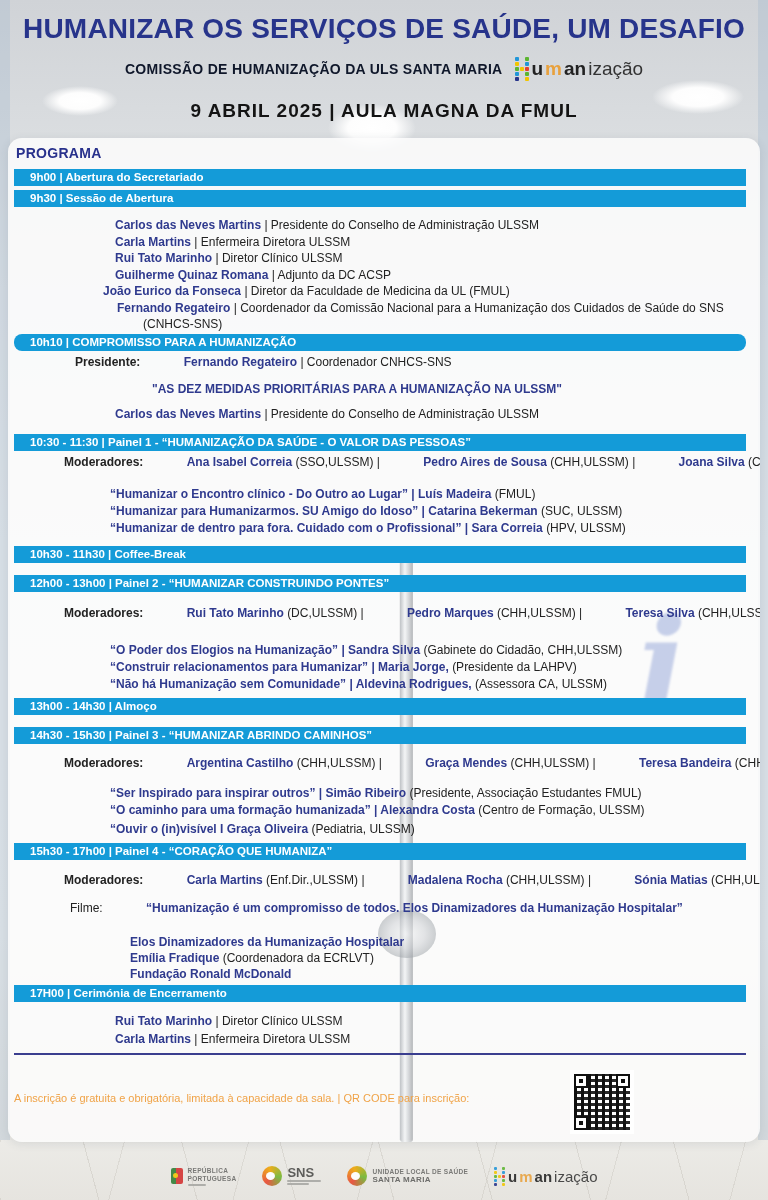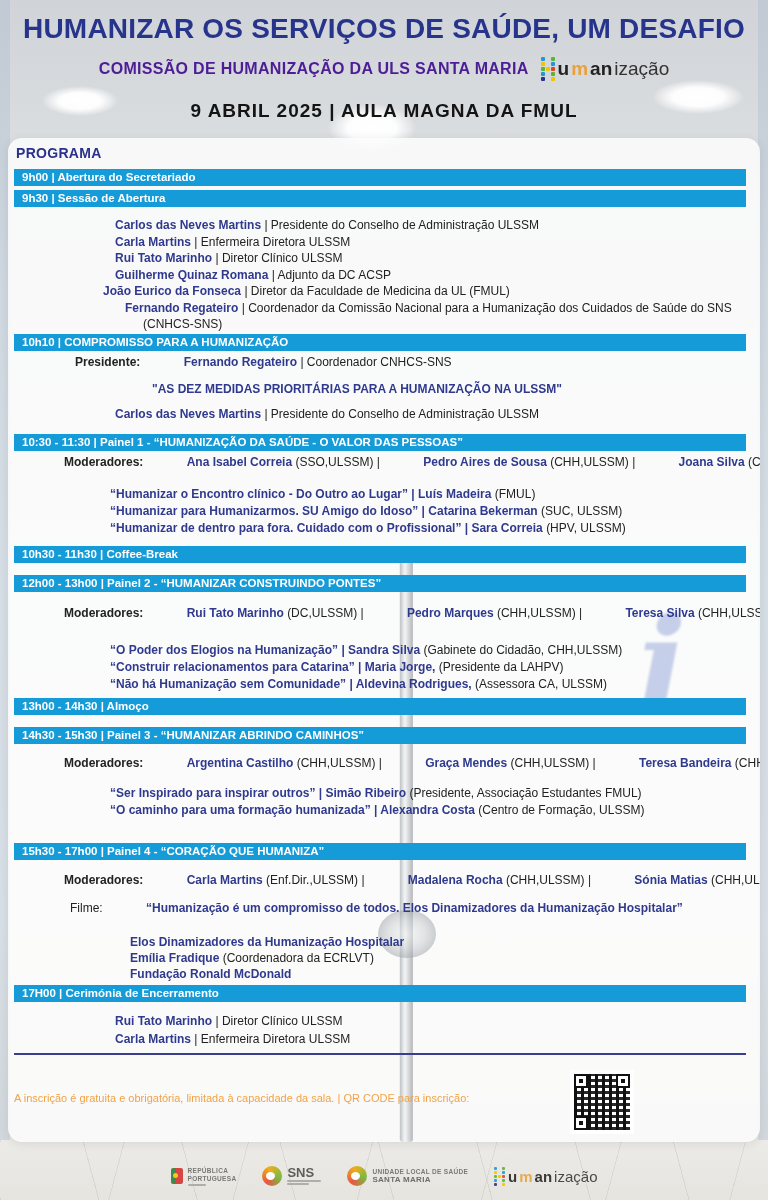--- a/index.html
+++ b/index.html
@@ -19,21 +19,21 @@
     background:radial-gradient(closest-side,#f2f3f4,#c9ccd0 60%,#9aa0a5);}
   .floor{position:absolute;left:0;right:0;bottom:0;height:60px;
     background:
       repeating-linear-gradient(75deg,rgba(170,165,155,.25) 0 1px,transparent 1px 95px),
       repeating-linear-gradient(105deg,rgba(170,165,155,.22) 0 1px,transparent 1px 120px),
       linear-gradient(#ecebe7,#e6e4df);}
   
   .title{position:absolute;top:13px;left:0;right:0;text-align:center;
     font-size:28px;font-weight:bold;letter-spacing:.2px;color:#27348b;white-space:nowrap;}
   .subrow{position:absolute;top:57px;left:0;right:0;display:flex;justify-content:center;align-items:center;gap:12px;}
-  .subtitle{font-size:16px;font-weight:bold;color:#4c1d95;letter-spacing:.3px;}
+  .subtitle{font-size:14px;font-weight:bold;color:#0f172a;letter-spacing:.3px;}
   .dateline{position:absolute;top:100px;left:0;right:0;text-align:center;
     font-size:19px;font-weight:bold;color:#141414;letter-spacing:1px;}
   
   .hlogo{display:inline-flex;align-items:center;gap:2px;}
   .hgrid{display:grid;grid-template-columns:repeat(3,4px);grid-auto-rows:4px;gap:1px;margin-right:1px;}
   .hsq{width:4px;height:4px;border-radius:1px;}
   .c-b{background:#2196d8}.c-g{background:#5cb531}.c-y{background:#f2c500}.c-r{background:#e2402f}.c-n{background:#27348b}.c-t{background:transparent}
   .hu{font-size:19px;font-weight:bold;color:#222;}
   .hm{font-size:19px;font-weight:bold;color:#e8a13d;}
   .hrest{font-size:19px;color:#333;font-weight:normal;}
@@ -43,21 +43,21 @@
   
   #panel{position:absolute;left:8px;top:138px;width:752px;height:1004px;
     background:rgba(251,251,252,.87);border-radius:14px;overflow:hidden;
     box-shadow:0 2px 10px rgba(60,70,90,.12);}
   .pane-deco{position:absolute;pointer-events:none;}
   .info-i{font-family:"DejaVu Serif",serif;font-style:italic;font-weight:bold;
     font-size:128px;color:#4f6cc0;opacity:.30;filter:blur(1px);line-height:1;}
   .prog-label{position:absolute;left:8px;top:7px;font-size:14px;font-weight:bold;color:#28318c;letter-spacing:.3px;}
   .bar{position:absolute;left:6px;width:732px;height:17px;background:#149bd8;
     color:#ffffff;font-weight:bold;font-size:11.5px;line-height:17px;
-    padding-left:8px;box-sizing:border-box;white-space:nowrap;}
+    padding-left:16px;box-sizing:border-box;white-space:nowrap;}
   .ln{position:absolute;font-size:12px;line-height:15px;white-space:nowrap;}
   .sg-nb{color:#2f3a8e;font-weight:bold;margin-left:40px;}
   .sg-k{color:#222222;font-weight:normal;}
   .sg-kb{color:#222222;font-weight:bold;}
   .divider{position:absolute;left:6px;width:732px;height:2px;background:#3a3e8f;}
   .note{position:absolute;left:6px;font-size:11px;color:#f0a347;white-space:nowrap;}
   
   .qr{position:absolute;width:64px;height:64px;background:#ffffff;box-sizing:border-box;padding:4px;}
   .qr-inner{position:relative;width:100%;height:100%;
     background:
@@ -129,48 +129,49 @@
   <div class="prog-label">PROGRAMA</div>
 
   <div class="bar" style="top:31px;">9h00  | Abertura do Secretariado</div>
   <div class="bar" style="top:52px;">9h30  | Sessão de Abertura</div>
 
   <div class="ln" style="left:67px;top:80px;"><span class="sg-nb">Carlos das Neves Martins </span><span class="sg-k">| Presidente do Conselho de Administração ULSSM</span></div>
   <div class="ln" style="left:67px;top:97px;"><span class="sg-nb">Carla Martins </span><span class="sg-k">| Enfermeira Diretora ULSSM</span></div>
   <div class="ln" style="left:67px;top:113px;"><span class="sg-nb">Rui Tato Marinho </span><span class="sg-k">| Diretor Clínico ULSSM</span></div>
   <div class="ln" style="left:67px;top:130px;"><span class="sg-nb">Guilherme Quinaz Romana </span><span class="sg-k">| Adjunto da DC ACSP</span></div>
   <div class="ln" style="left:55px;top:146px;"><span class="sg-nb">João Eurico da Fonseca </span><span class="sg-k">| Diretor da Faculdade de Medicina da UL (FMUL)</span></div>
-  <div class="ln" style="left:77px;top:163px;"><span class="sg-nb">Fernando Regateiro </span><span class="sg-k">| Coordenador da Comissão Nacional para a Humanização dos Cuidados de Saúde do SNS</span></div>
+  <div class="ln" style="left:69px;top:163px;"><span class="sg-nb">Fernando Regateiro </span><span class="sg-k">| Coordenador da Comissão Nacional para a Humanização dos Cuidados de Saúde do SNS</span></div>
   <div class="ln" style="left:135px;top:179px;"><span class="sg-k">(CNHCS-SNS)</span></div>
 
-  <div class="bar" style="top:196px;">10h10 | COMPROMISSO PARA A HUMANIZAÇÃO</div>
+  <div class="bar" style="top:196px;border-radius:8px;">10h10 | COMPROMISSO PARA A HUMANIZAÇÃO</div>
   <div class="ln" style="left:67px;top:217px;"><span class="sg-kb">Presidente: </span><span class="sg-nb">Fernando Regateiro </span><span class="sg-k">| Coordenador CNHCS-SNS</span></div>
   <div class="ln" style="left:104px;top:244px;"><span class="sg-nb">"AS DEZ MEDIDAS PRIORITÁRIAS PARA A HUMANIZAÇÃO NA ULSSM"</span></div>
   <div class="ln" style="left:67px;top:269px;"><span class="sg-nb">Carlos das Neves Martins </span><span class="sg-k">| Presidente do Conselho de Administração ULSSM</span></div>
 
   <div class="bar" style="top:296px;">10:30 - 11:30 | Painel 1 - “HUMANIZAÇÃO DA SAÚDE - O VALOR DAS PESSOAS”</div>
   <div class="ln" style="left:56px;top:317px;"><span class="sg-kb">Moderadores: </span><span class="sg-nb">Ana Isabel Correia </span><span class="sg-k">(SSO,ULSSM) | </span><span class="sg-nb">Pedro Aires de Sousa </span><span class="sg-k">(CHH,ULSSM) | </span><span class="sg-nb">Joana Silva </span><span class="sg-k">(CHH,ULSSM)</span></div>
   <div class="ln" style="left:62px;top:349px;"><span class="sg-nb">“Humanizar o Encontro clínico - Do Outro ao Lugar”  | Luís Madeira </span><span class="sg-k">(FMUL)</span></div>
   <div class="ln" style="left:62px;top:366px;"><span class="sg-nb">“Humanizar para Humanizarmos. SU Amigo do Idoso” | Catarina Bekerman </span><span class="sg-k"> (SUC, ULSSM)</span></div>
   <div class="ln" style="left:62px;top:383px;"><span class="sg-nb">“Humanizar de dentro para fora. Cuidado com o Profissional” | Sara Correia </span><span class="sg-k">(HPV, ULSSM)</span></div>
 
   <div class="bar" style="top:408px;">10h30 - 11h30 | Coffee-Break</div>
 
   <div class="bar" style="top:437px;">12h00 - 13h00 | Painel 2 - “HUMANIZAR CONSTRUINDO PONTES”</div>
   <div class="ln" style="left:56px;top:468px;"><span class="sg-kb">Moderadores: </span><span class="sg-nb">Rui Tato Marinho </span><span class="sg-k">(DC,ULSSM) | </span><span class="sg-nb">Pedro Marques </span><span class="sg-k">(CHH,ULSSM) | </span><span class="sg-nb">Teresa Silva </span><span class="sg-k">(CHH,ULSSM)</span></div>
   <div class="ln" style="left:62px;top:505px;"><span class="sg-nb">“O Poder dos Elogios na Humanização” | Sandra Silva </span><span class="sg-k">(Gabinete do Cidadão, CHH,ULSSM)</span></div>
-  <div class="ln" style="left:62px;top:522px;"><span class="sg-nb">“Construir relacionamentos para Catarina” | Maria Jorge, </span><span class="sg-k">(Presidente da LAHPV)</span></div>
+  <div class="ln" style="left:62px;top:522px;"><span class="sg-nb">“Construir relacionamentos para Humanizar” | Maria Jorge, </span><span class="sg-k">(Presidente da LAHPV)</span></div>
   <div class="ln" style="left:62px;top:539px;"><span class="sg-nb">“Não há Humanização sem Comunidade” | Aldevina Rodrigues, </span><span class="sg-k">(Assessora CA, ULSSM)</span></div>
 
   <div class="bar" style="top:560px;">13h00 - 14h30 | Almoço</div>
 
   <div class="bar" style="top:589px;">14h30 - 15h30 | Painel 3 - “HUMANIZAR ABRINDO CAMINHOS”</div>
   <div class="ln" style="left:56px;top:618px;"><span class="sg-kb">Moderadores: </span><span class="sg-nb">Argentina Castilho </span><span class="sg-k">(CHH,ULSSM) | </span><span class="sg-nb">Graça Mendes </span><span class="sg-k">(CHH,ULSSM) | </span><span class="sg-nb">Teresa Bandeira </span><span class="sg-k">(CHH,ULSSM)</span></div>
   <div class="ln" style="left:62px;top:648px;"><span class="sg-nb">“Ser Inspirado para inspirar outros” | Simão Ribeiro </span><span class="sg-k">(Presidente, Associação Estudantes FMUL)</span></div>
   <div class="ln" style="left:62px;top:665px;"><span class="sg-nb">“O caminho para uma formação humanizada” | Alexandra Costa </span><span class="sg-k">(Centro de Formação, ULSSM)</span></div>
+  <div class="ln" style="left:62px;top:684px;"><span class="sg-nb">“Ouvir o (in)visível I Graça Oliveira </span><span class="sg-k">(Pediatria, ULSSM)</span></div>
 
   <div class="bar" style="top:705px;">15h30 - 17h00 | Painel 4 - “CORAÇÃO QUE HUMANIZA”</div>
   <div class="ln" style="left:56px;top:735px;"><span class="sg-kb">Moderadores: </span><span class="sg-nb">Carla Martins </span><span class="sg-k">(Enf.Dir.,ULSSM) | </span><span class="sg-nb">Madalena Rocha </span><span class="sg-k">(CHH,ULSSM) | </span><span class="sg-nb">Sónia Matias </span><span class="sg-k">(CHH,ULSSM)</span></div>
   <div class="ln" style="left:62px;top:763px;"><span class="sg-k">Filme: </span><span class="sg-nb">“Humanização é um compromisso de todos. Elos Dinamizadores da Humanização Hospitalar”</span></div>
   <div class="ln" style="left:82px;top:797px;"><span class="sg-nb">Elos Dinamizadores da Humanização Hospitalar</span></div>
   <div class="ln" style="left:82px;top:813px;"><span class="sg-nb">Emília Fradique </span><span class="sg-k">(Coordenadora da ECRLVT)</span></div>
   <div class="ln" style="left:82px;top:829px;"><span class="sg-nb">Fundação Ronald McDonald</span></div>
 
   <div class="bar" style="top:847px;">17H00 | Cerimónia de Encerramento</div>
   <div class="ln" style="left:67px;top:876px;"><span class="sg-nb">Rui Tato Marinho </span><span class="sg-k">| Diretor Clínico ULSSM</span></div>

